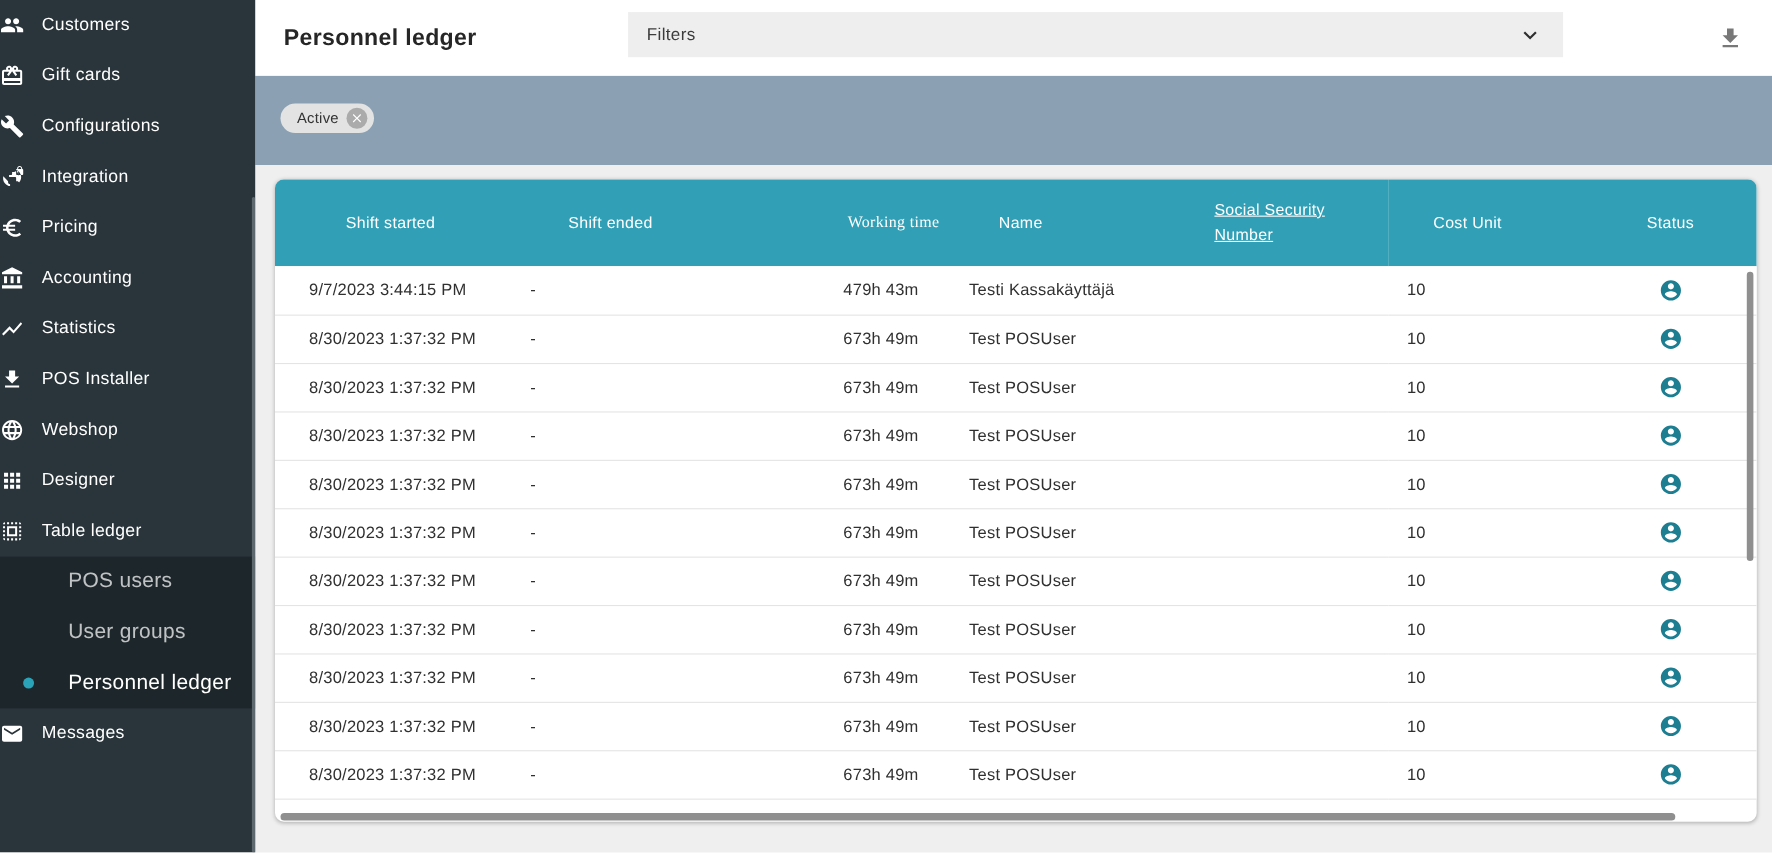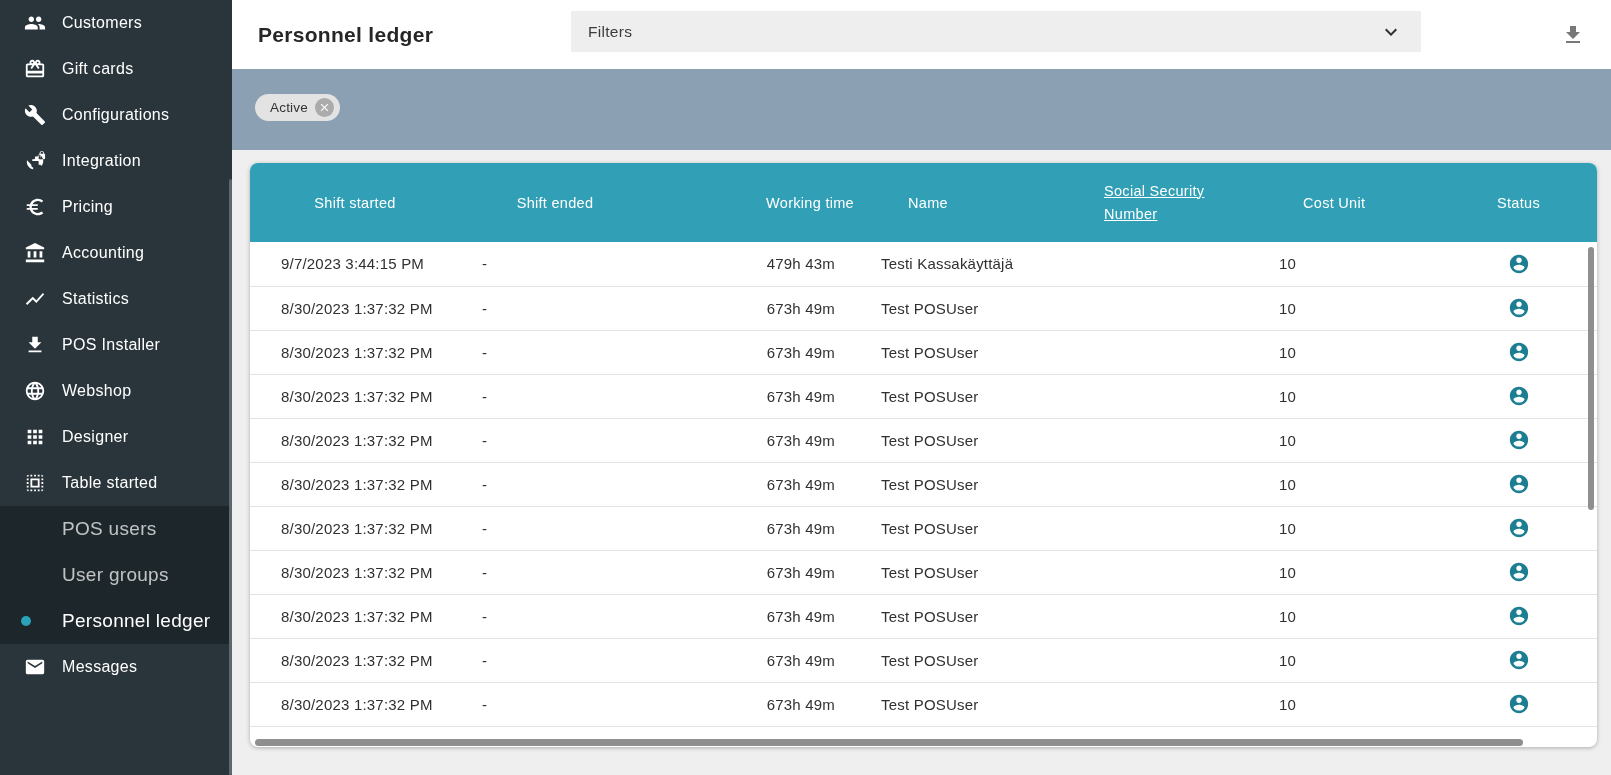--- a/index.html
+++ b/index.html
@@ -17,21 +17,21 @@
   body{
     position:relative;overflow:hidden;background:var(--page-bg);
     font-family:"Liberation Sans",sans-serif;color:#303030;
   }
   
   #sidebar{
     position:absolute;left:0;top:0;width:232px;height:775px;
     background:var(--sidebar-bg);z-index:5;overflow:hidden;
   }
   .side-item{
-    height:46px;display:flex;align-items:center;padding-left:24px;
+    height:46px;display:flex;align-items:center;
     color:#fff;font-size:16px;letter-spacing:.3px;cursor:pointer;position:relative;
   }
   .side-item .ic{width:22px;height:22px;margin-right:16px;flex:none;display:flex;}
   .side-item .ic svg{width:22px;height:22px;fill:#fff;}
   .side-item.selected{background:var(--selected-item-bg);}
   .side-item .chev{position:absolute;right:20px;top:50%;transform:translateY(-50%);width:22px;height:22px;display:flex;}
   .side-item .chev svg{width:22px;height:22px;fill:#9db8bc;}
   .submenu{background:var(--submenu-bg);}
   .sub-item{
     height:46px;display:flex;align-items:center;padding-left:62px;
@@ -80,21 +80,21 @@
   #card{
     position:absolute;left:18px;top:163px;width:1347px;height:584px;
     background:#fff;border-radius:8px;box-shadow:0 1px 4px rgba(0,0,0,.28);overflow:hidden;
   }
   table{border-collapse:collapse;table-layout:fixed;width:1347px;}
   thead th{
     background:var(--table-header-bg);height:79px;color:#fff;font-weight:400;
     font-size:14.5px;letter-spacing:.3px;vertical-align:middle;
   }
   th.c1,th.c2,th.c7{text-align:center;}
-  th.c3{text-align:right;padding-right:6px;}
+  th.c3{text-align:right;padding-right:6px;font-family:Liberation Serif, serif;}
   th.c4{text-align:left;padding-left:48px;}
   th.c5{text-align:left;padding-left:24px;}
   th.c5 .wrap{display:inline-block;width:118px;text-align:left;line-height:23px;text-decoration:underline;}
   th.c6{text-align:left;padding-left:41px;}
   tbody td{
     height:44px;border-bottom:1px solid #e4e4e4;font-size:15px;color:#303030;
     letter-spacing:.2px;vertical-align:middle;background:#fff;
   }
   td.c1{text-align:left;padding-left:31px;}
   td.c2{text-align:left;padding-left:22px;}
@@ -197,21 +197,21 @@
           </svg>
         </span>
         <span>Designer</span>
       </div>
       <div class="side-item">
         <span class="ic">
           <svg viewBox="0 0 24 24" aria-hidden="true">
             <path d="M3 5h2V3c-1.1 0-2 .9-2 2zm0 8h2v-2H3v2zm4 8h2v-2H7v2zM3 9h2V7H3v2zm10-6h-2v2h2V3zm6 0v2h2c0-1.1-.9-2-2-2zM5 21v-2H3c0 1.1.9 2 2 2zm-2-4h2v-2H3v2zM9 3H7v2h2V3zm2 18h2v-2h-2v2zm8-8h2v-2h-2v2zm0 8c1.1 0 2-.9 2-2h-2v2zm0-12h2V7h-2v2zm0 8h2v-2h-2v2zm-4 4h2v-2h-2v2zm0-16h2V3h-2v2zM7 17h10V7H7v10zm2-8h6v6H9V9z"></path>
           </svg>
         </span>
-        <span>Table started</span>
+        <span>Table ledger</span>
       </div>
       <div class="submenu">
         <div class="sub-item">
           <span>POS users</span>
         </div>
         <div class="sub-item">
           <span>User groups</span>
         </div>
         <div class="sub-item active">
           <span>Personnel ledger</span>

